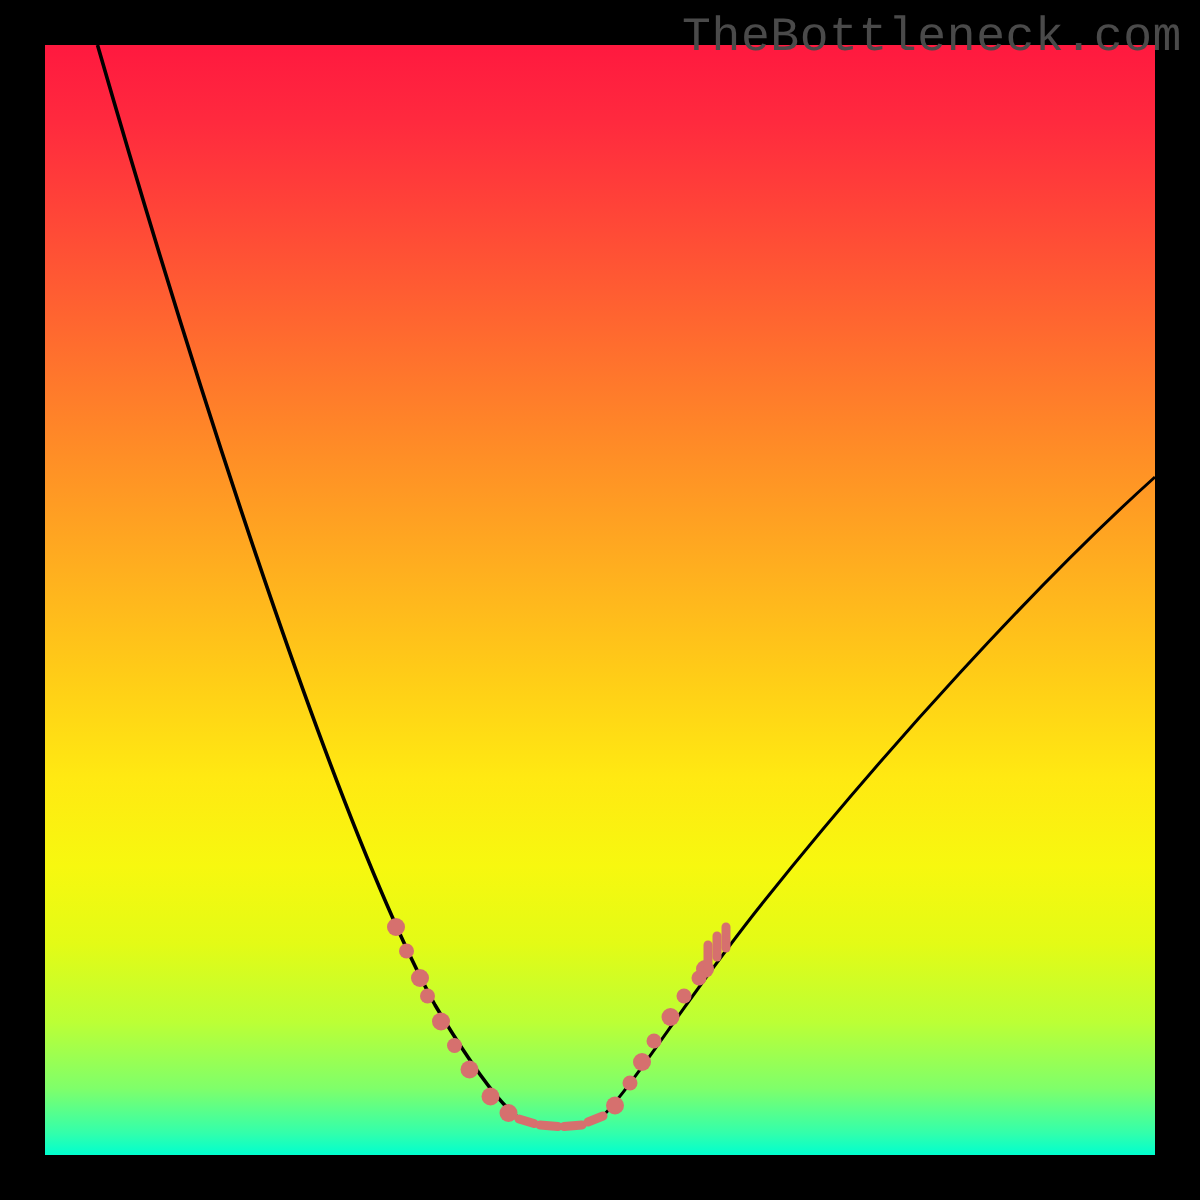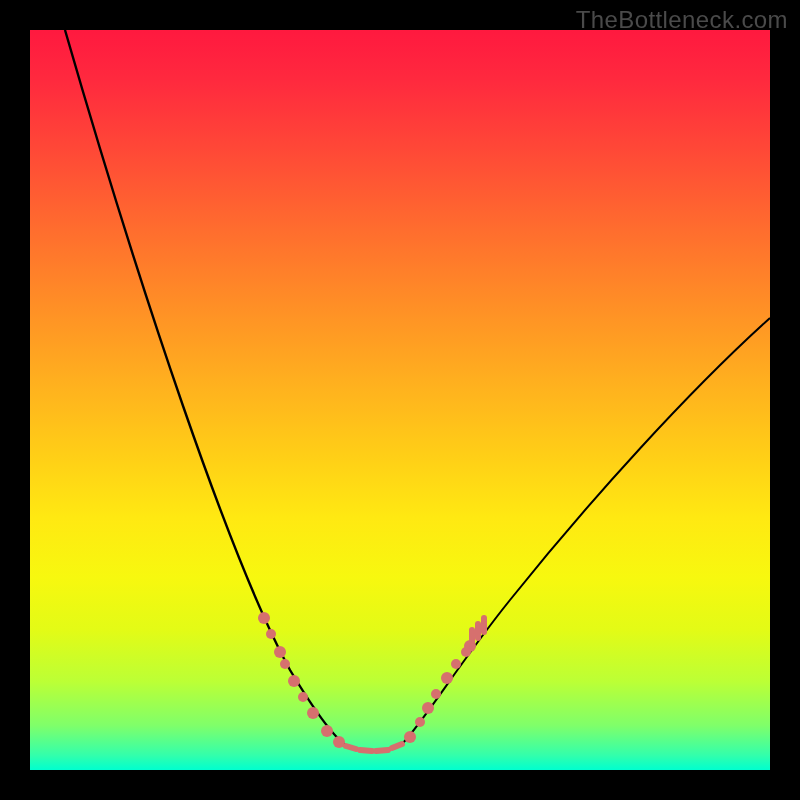--- a/index.html
+++ b/index.html
@@ -36,24 +36,25 @@
       #7fff6a 94%,
       #33ffab 98%,
       #00ffcf 100%
     );
   }
   .watermark {
     position: absolute;
     top: 6px;
     right: 12px;
     color: #4a4a4a;
-    font-size: 24px;
+    font-size: 32px;
     font-weight: 500;
     letter-spacing: 0.4px;
     z-index: 5;
+    font-family: Liberation Mono, monospace;
   }
   svg.curves {
     position: absolute;
     left: 0;
     top: 0;
     width: 740px;
     height: 740px;
     overflow: visible;
   }
   .curve {

